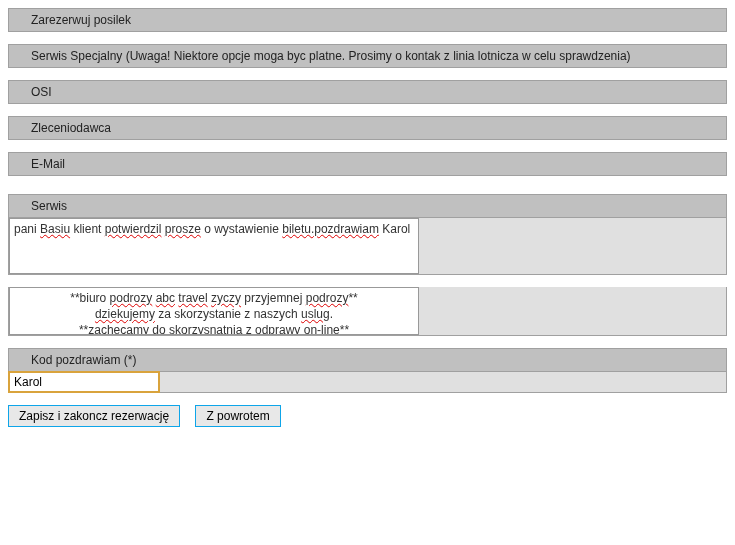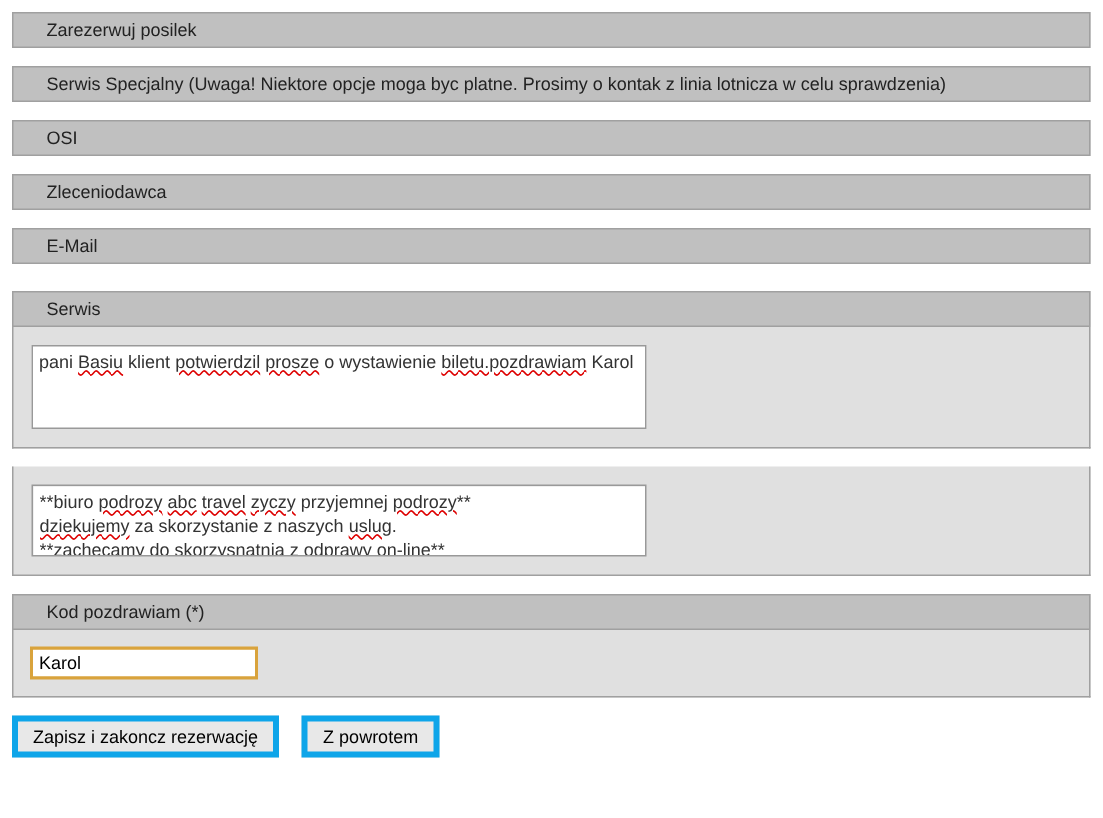--- a/index.html
+++ b/index.html
@@ -33,20 +33,21 @@
     padding: 2px 4px;
     border: 1px solid #999;
     margin: 0;
     display: block;
     overflow-y: auto;
     line-height: 1.35;
   }
   .textarea-short {
     height: 48px;
     overflow-y: scroll;
+    text-align: center;
   }
   .input-field {
     font-family: Verdana, Arial, sans-serif;
     font-size: 12px;
     padding: 2px 4px;
     border: 1px solid #999;
     box-sizing: border-box;
     width: 150px;
   }
   .input-focused {
@@ -55,34 +56,34 @@
     border: 1px solid #d9a33c;
   }
   .button-row {
     margin-top: 8px;
   }
   button {
     font-family: Verdana, Arial, sans-serif;
     font-size: 12px;
     padding: 3px 10px;
     background: #e8e8e8;
-    border: 4px solid #0ea5e9;
+    border: 1px solid #0ea5e9;
     cursor: pointer;
     margin-right: 12px;
   }
   .squiggle {
     text-decoration-line: underline;
     text-decoration-style: wavy;
     text-decoration-color: #d00;
     text-decoration-thickness: 1px;
   }
   .spacer-large { height: 6px; }
   .body-wrap {
     background: #e0e0e0;
-    padding: 12px;
+    padding: 0;
     border-left: 1px solid #a0a0a0;
     border-right: 1px solid #a0a0a0;
     border-bottom: 1px solid #a0a0a0;
   }
 </style>
 </head>
 <body>
 
 <div class="section">
   <div class="section-header">Zarezerwuj posilek</div>

